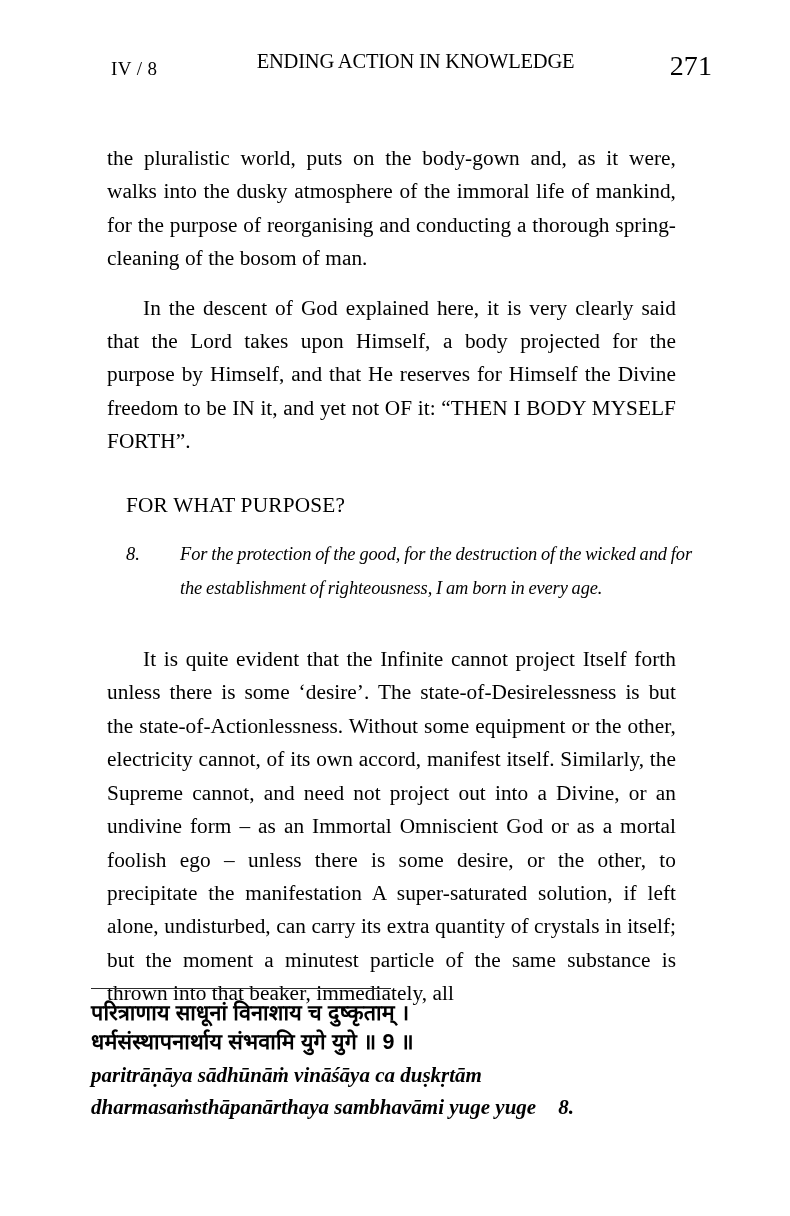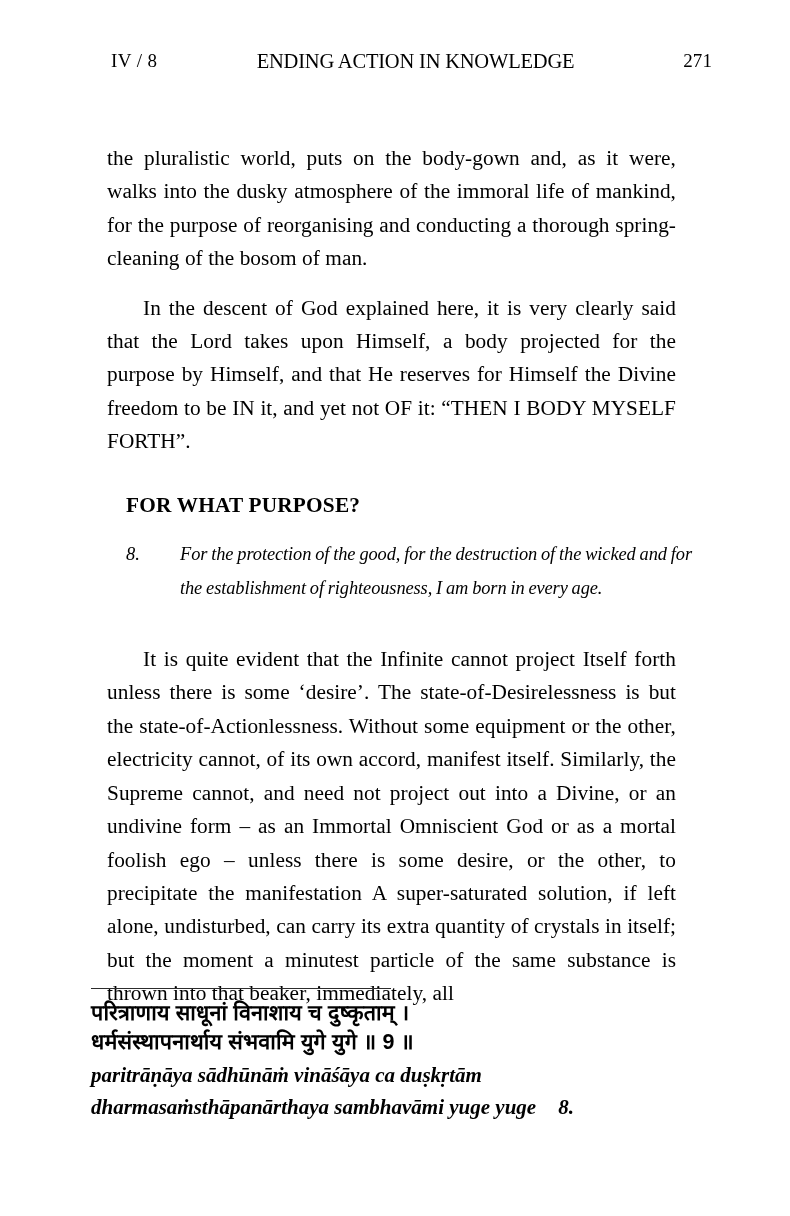--- a/index.html
+++ b/index.html
@@ -45,21 +45,21 @@
   .head-title {
     position: absolute;
     left: 8px;
     right: 0;
     text-align: center;
     font-size: 20.5px;
     letter-spacing: -0.2px;
     white-space: nowrap;
   }
   .head-page-number {
-    font-size: 19px;
+    font-size: 28px;
     margin-left: auto;
     white-space: nowrap;
     z-index: 2;
   }
 
   
   .body-col {
     position: absolute;
     left: 91px;
     top: 126px;
@@ -77,21 +77,21 @@
   }
   p.para.indent {
     text-indent: 36px;
   }
 
   .section-head {
     margin: 0;
     font-size: 21.3px;
     line-height: 33.4px;
     padding-left: 35px;
-    font-weight: bold;
+    font-weight: normal;
     letter-spacing: 0.2px;
   }
 
   
   .verse-block {
     position: relative;
     padding-left: 35px;
     font-style: italic;
     font-size: 18.4px;
     line-height: 34px;

